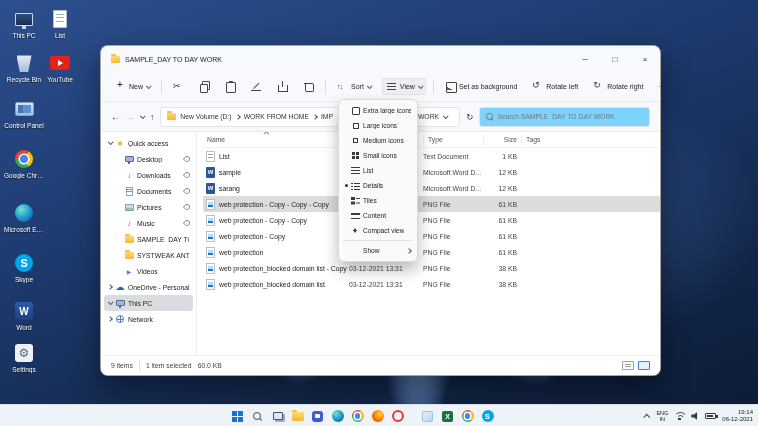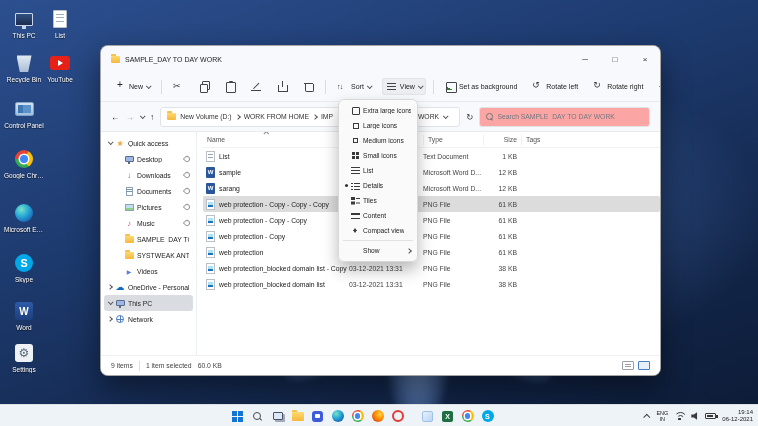--- a/index.html
+++ b/index.html
@@ -87,21 +87,21 @@
 .ti-bg::after{content:"";position:absolute;left:2.5px;bottom:2.5px;width:6px;height:3px;background:linear-gradient(to top right,#2e7d32 50%,transparent 50%)}
 .ti-rotl::before{content:"↺";position:absolute;left:0;top:-1px;font-size:9px;color:#333}
 .ti-rotr::before{content:"↻";position:absolute;left:0;top:-1px;font-size:9px;color:#333}
 .more{font-size:8px;color:#333;letter-spacing:1px}
 
 .addressbar{height:30px;display:flex;align-items:center;gap:6px;padding:0 10px;background:#f7f9fc;border-bottom:1px solid #e8eaed;flex:none}
 .nv{font-size:8.5px;color:#333;flex:none}
 .nv.dis{color:#a7adb4}
 .crumbbar{flex:0 0 300px;height:20px;background:#fff;border:1px solid #e0e3e7;border-radius:3px;display:flex;align-items:center;gap:4px;padding:0 6px;font-size:6.8px;color:#333;white-space:nowrap;overflow:hidden}
 .crumb{flex:none}
-.searchbar{flex:1;height:20px;background:#fca5a5;border:1px solid #e0e3e7;border-radius:3px;display:flex;align-items:center;gap:4px;padding:0 6px;min-width:0}
+.searchbar{flex:1;height:20px;background:#7dd3fc;border:1px solid #e0e3e7;border-radius:3px;display:flex;align-items:center;gap:4px;padding:0 6px;min-width:0}
 .sicon{width:7px;height:7px;position:relative;flex:none}
 .sicon::before{content:"";position:absolute;left:0;top:0;width:4.5px;height:4.5px;border:1px solid #777;border-radius:50%}
 .sicon::after{content:"";position:absolute;left:5px;top:5px;width:2.8px;height:1.1px;background:#777;transform:rotate(45deg);transform-origin:0 0}
 .searchbar input{flex:1;border:0;outline:0;background:transparent;font-family:inherit;font-size:6.8px;color:#333;min-width:0}
 .searchbar input::placeholder{color:#707880}
 
 .main{flex:1;display:flex;min-height:0;background:#fff}
 .sidebar{width:96px;border-right:1px solid #eceff2;padding-top:3px;flex:none;overflow:hidden}
 .snode{display:flex;align-items:center;gap:3px;height:16px;padding:0 4px;margin:0 3px;font-size:6.8px;color:#222;border-radius:3px}
 .snode.sel{background:#d9dde2}

